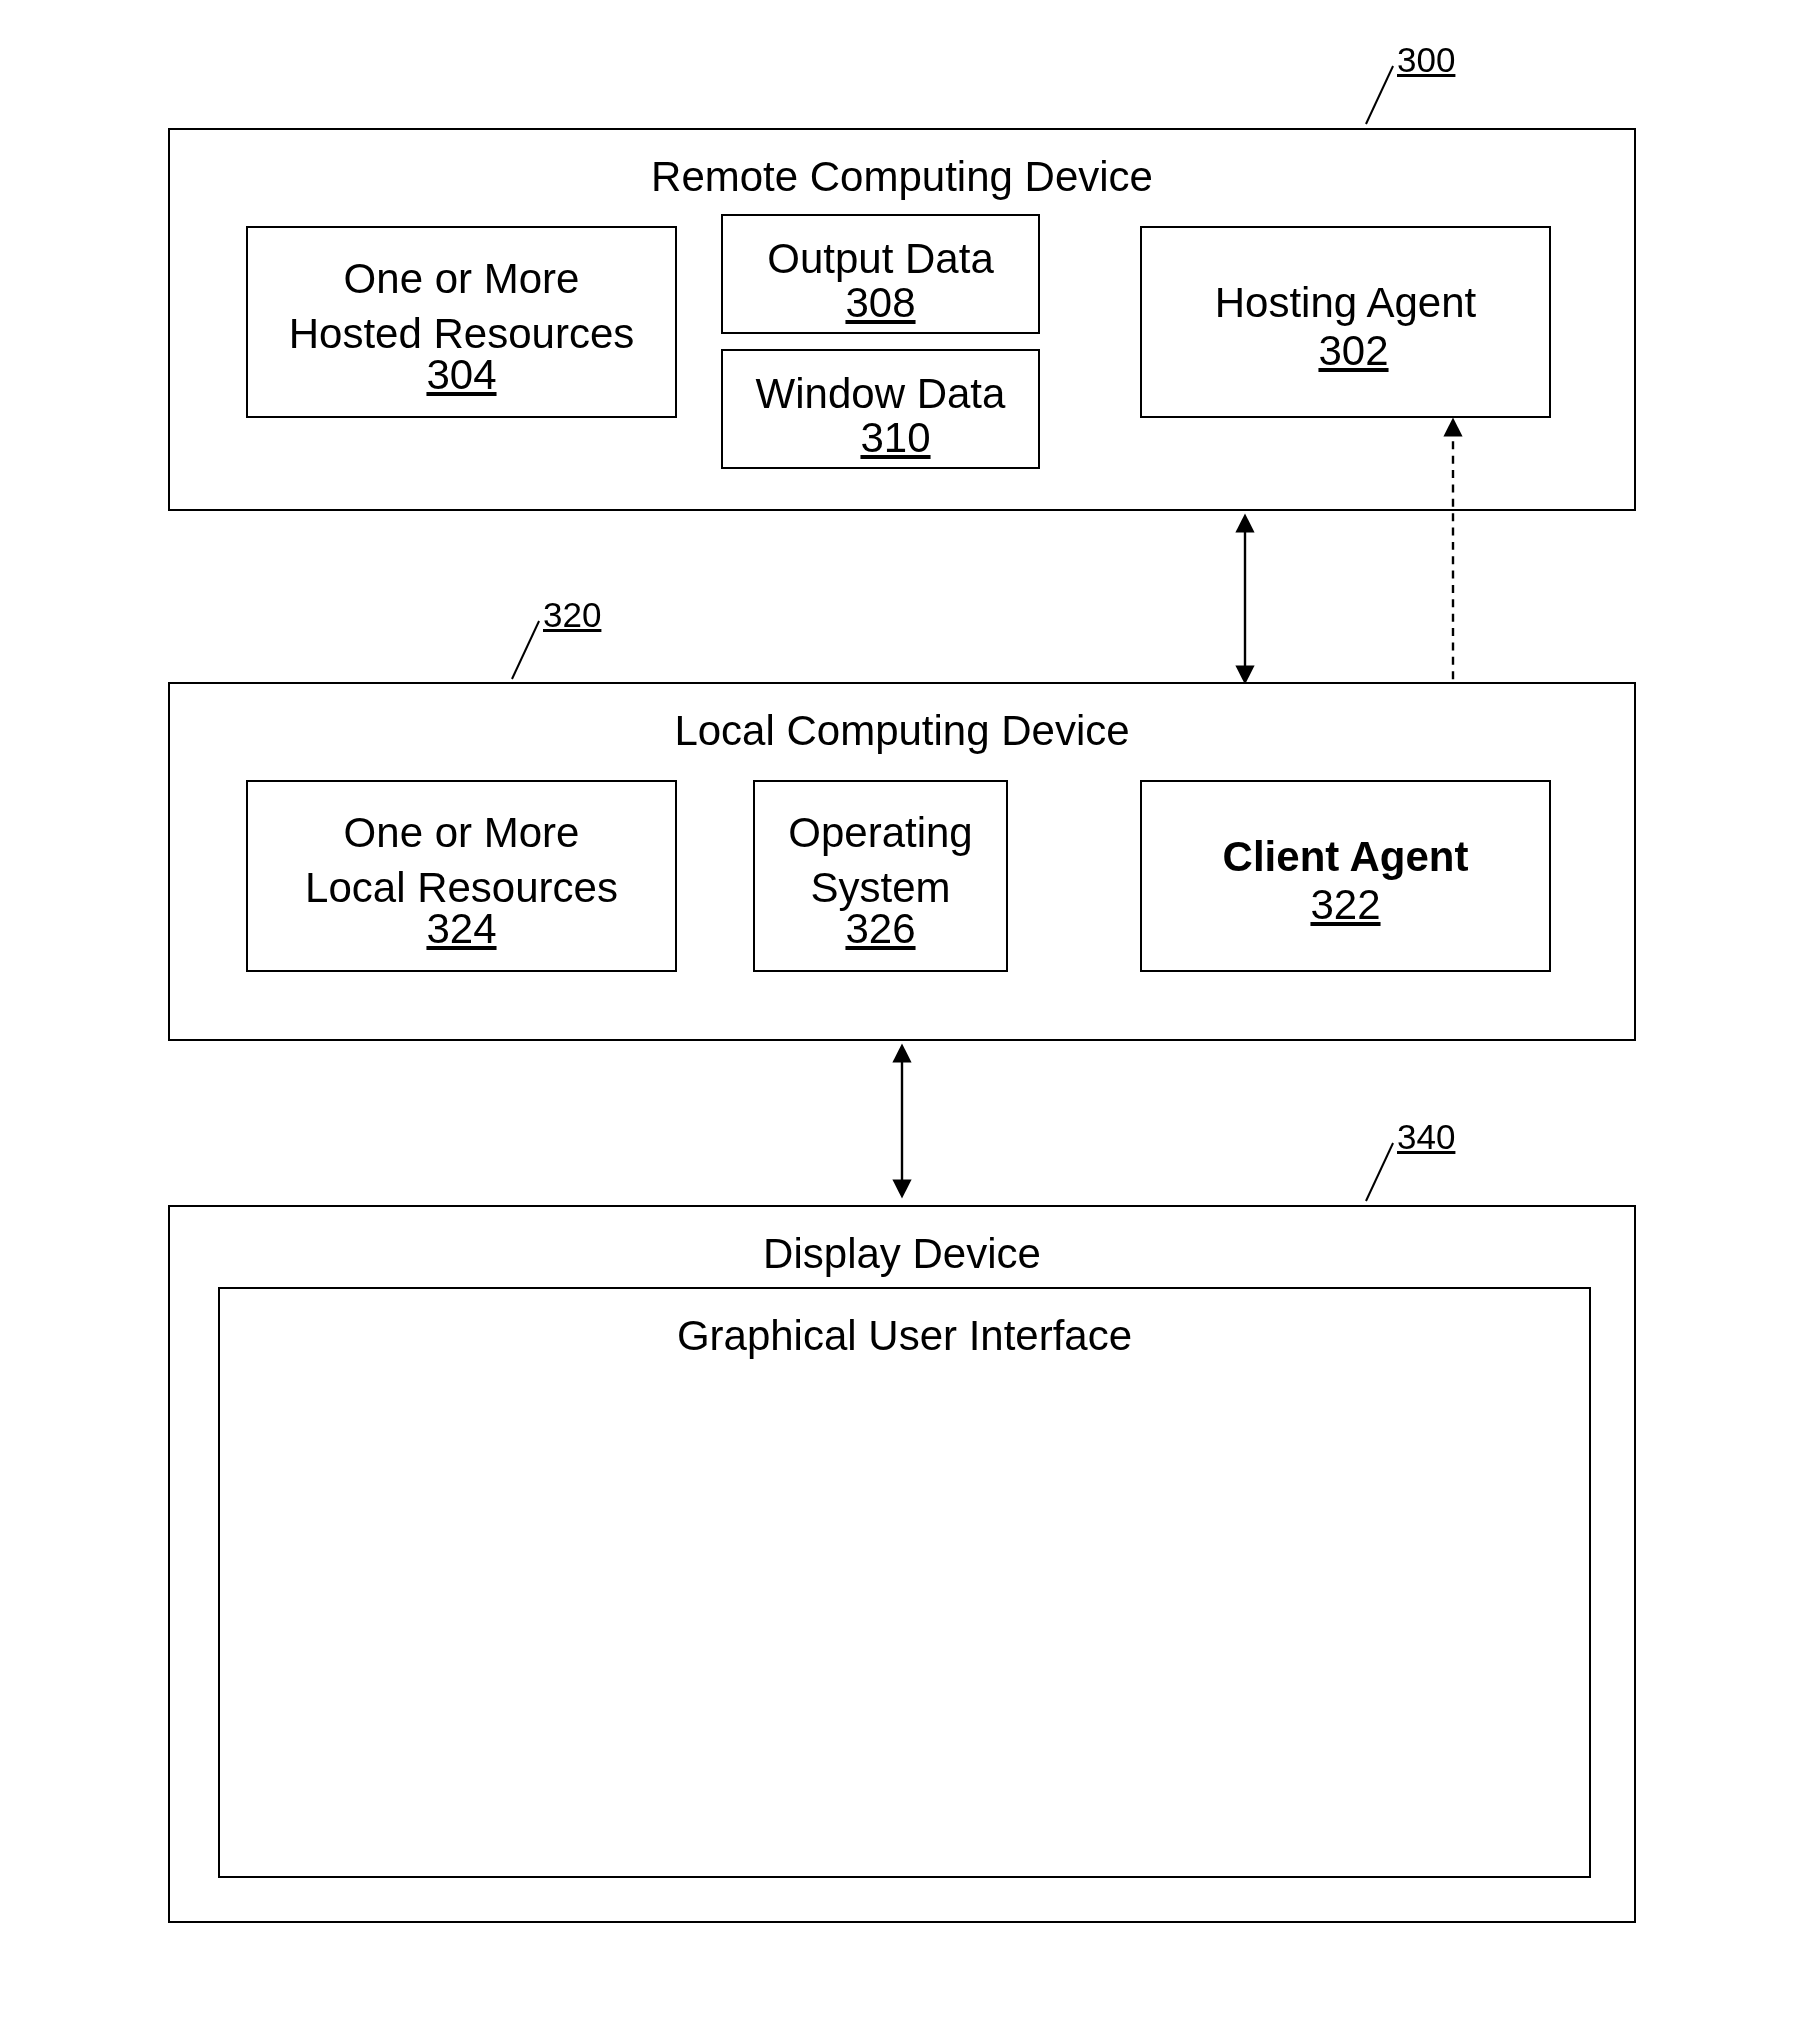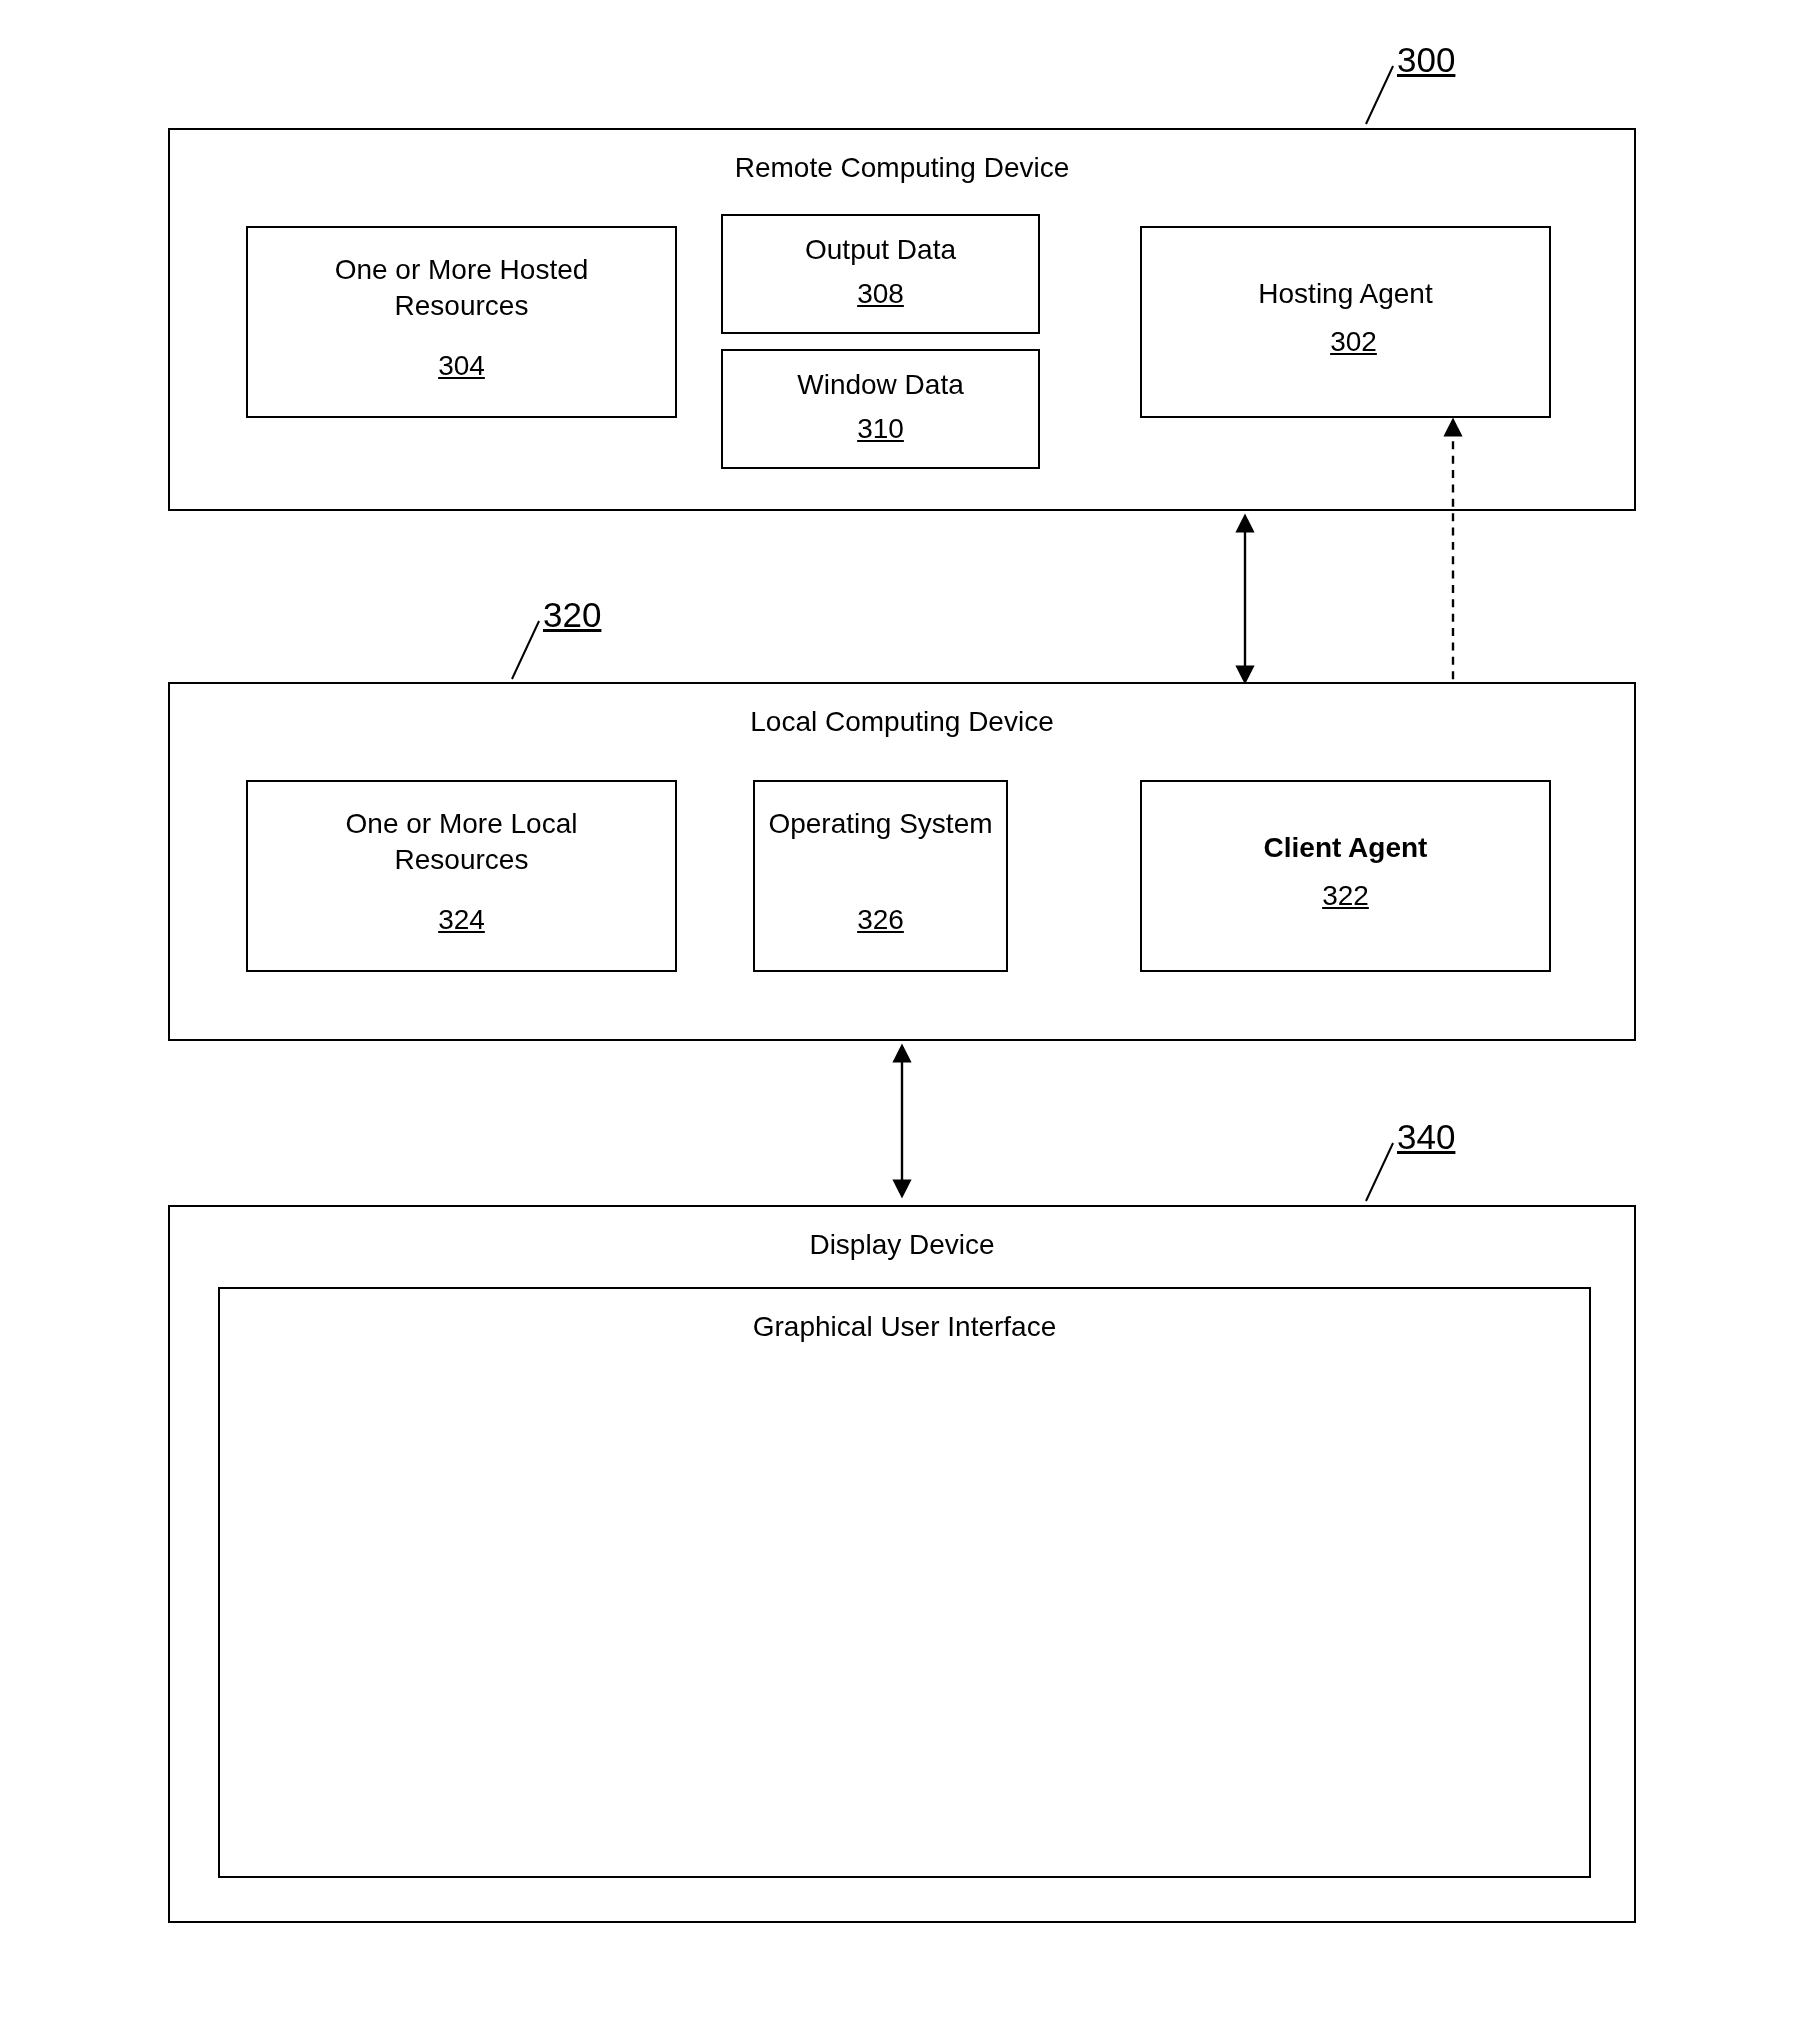--- a/index.html
+++ b/index.html
@@ -10,21 +10,21 @@
       height: 2018px;
       position: relative;
     }
     .box {
       position: absolute;
       border: 2.4px solid #000;
       background: #fff;
     }
     .label {
       position: absolute;
-      font-size: 28px;
+      font-size: 42px;
       text-align: center;
       line-height: 1.3;
       width: 100%;
     }
     .ref {
       position: absolute;
       font-size: 35px;
       text-decoration: underline;
     }
     .tick {
@@ -53,21 +53,21 @@
     <div class="label" style="top:120px;"><span style="text-decoration:underline;">304</span></div>
   </div>
 
   <div class="box" style="left:551px; top:84px; width:319px; height:120px;">
     <div class="label" style="top:16px;">Output Data</div>
     <div class="label" style="top:60px;"><span style="text-decoration:underline;">308</span></div>
   </div>
 
   <div class="box" style="left:551px; top:219px; width:319px; height:120px;">
     <div class="label" style="top:16px;">Window Data</div>
-    <div class="label" style="top:60px;"><span style="text-decoration:underline;">310</span></div>
+    <div class="label" style="top:60px;margin-left:15px;"><span style="text-decoration:underline;">310</span></div>
   </div>
 
   <div class="box" style="left:970px; top:96px; width:411px; height:192px;">
     <div class="label" style="top:48px;">Hosting Agent</div>
     <div class="label" style="top:96px;padding-left:16px;"><span style="text-decoration:underline;">302</span></div>
   </div>
 </div>
 
 <svg class="arrow" style="left:1229px; top:511px; width:32px; height:176px;" viewBox="0 0 40 220" width="32" height="176">
   <defs>

